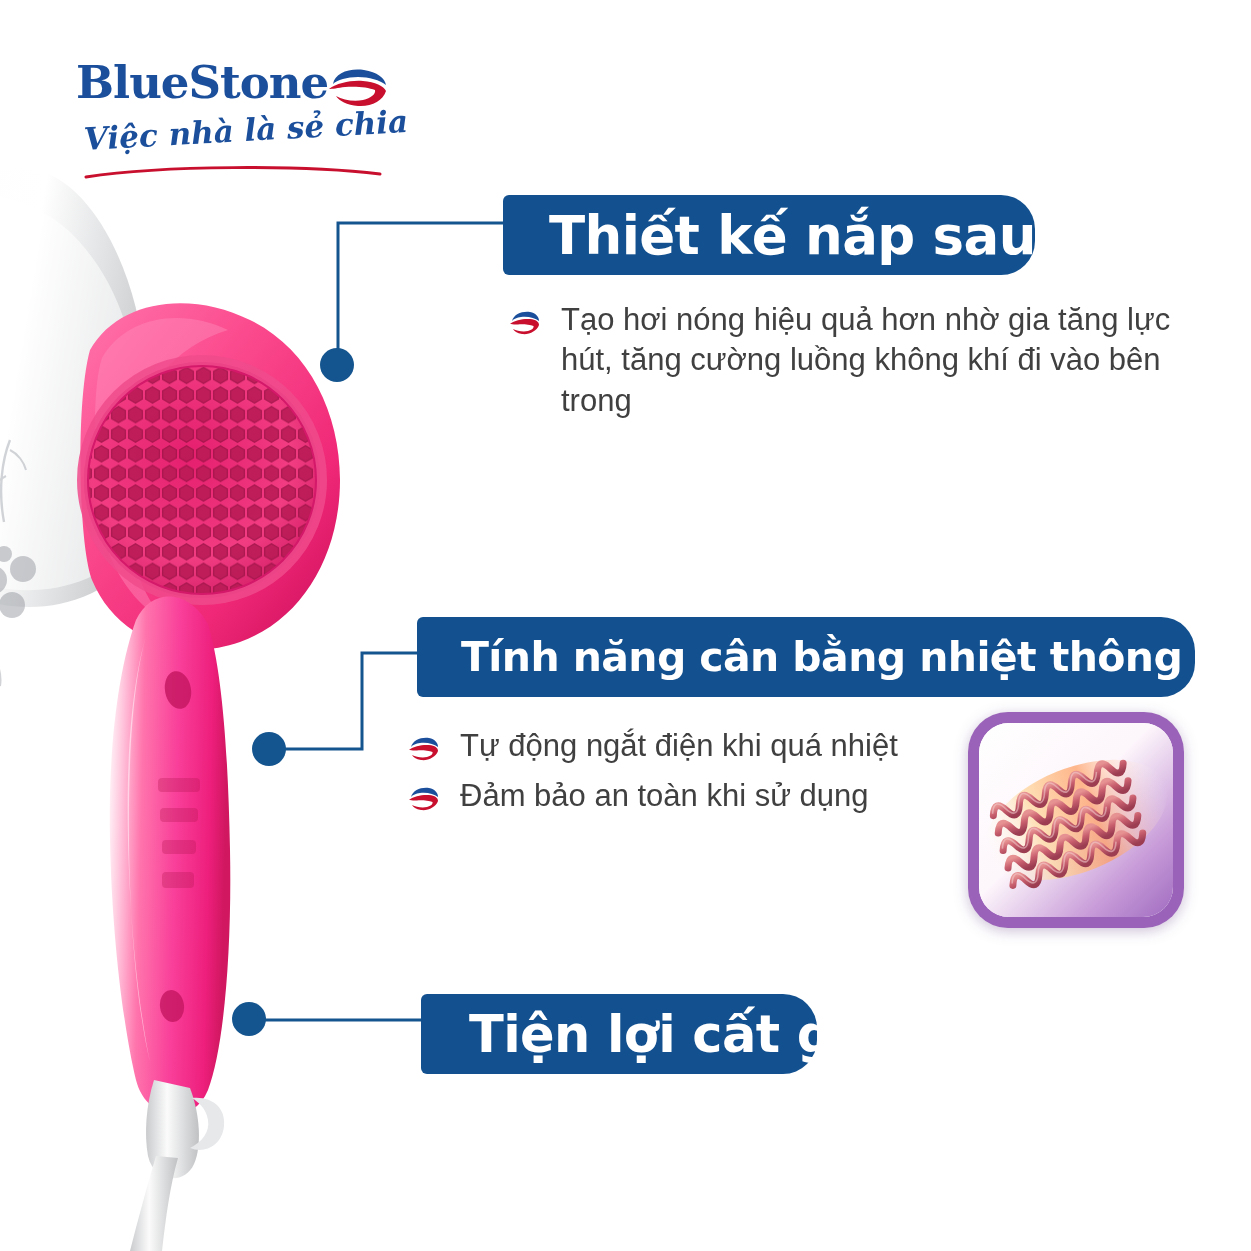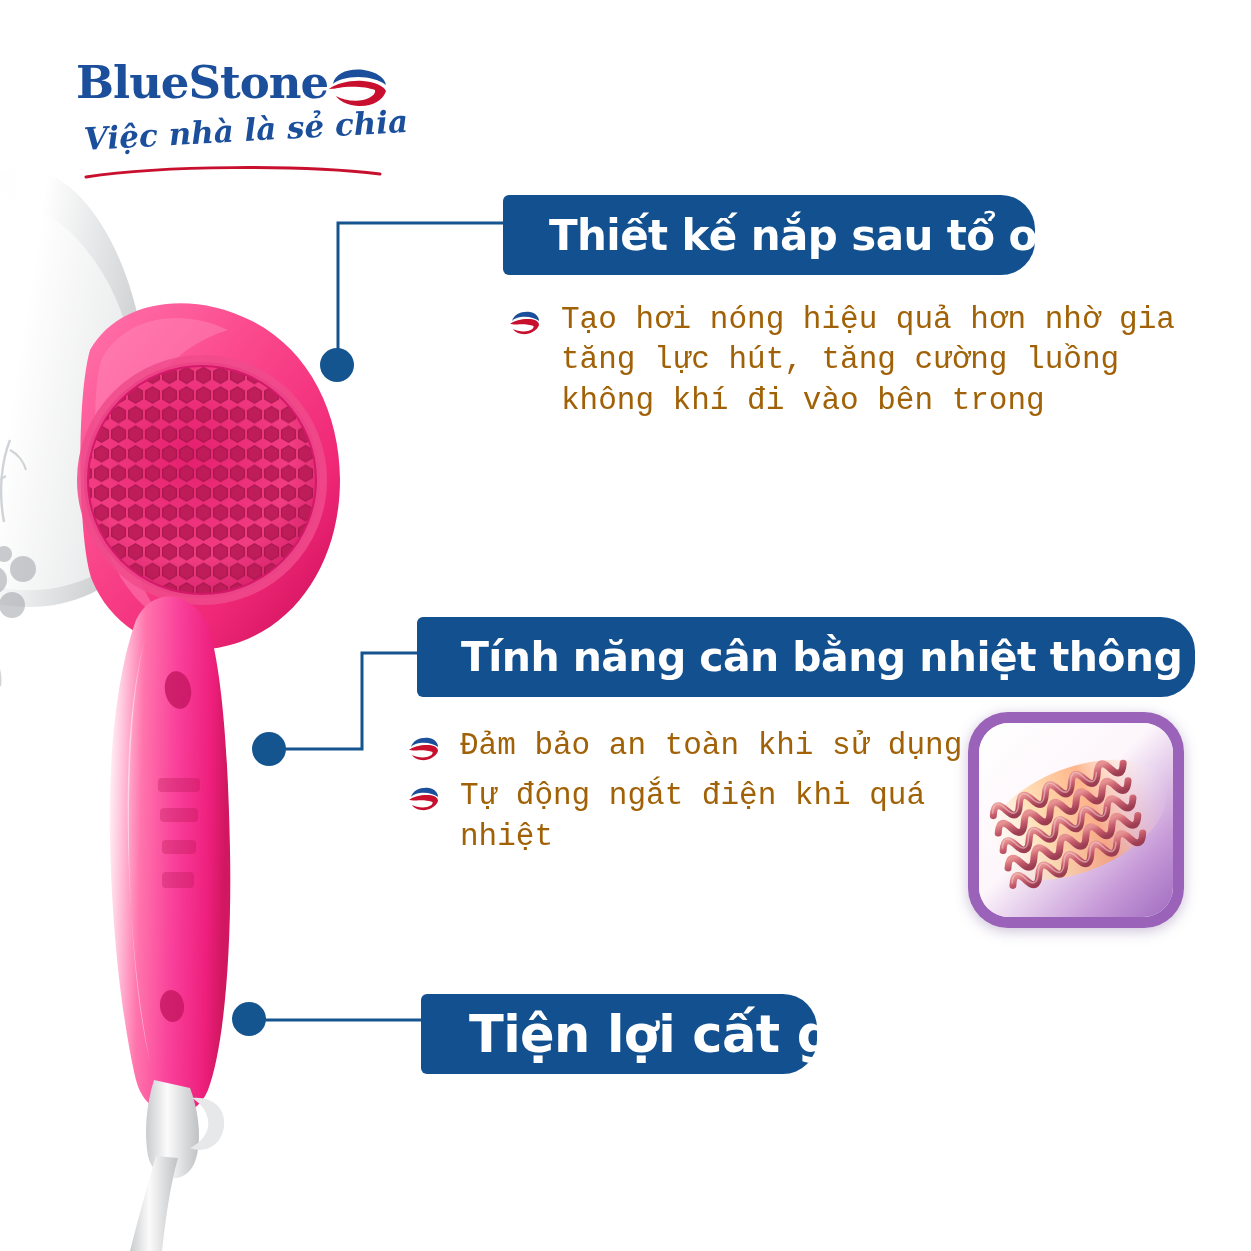--- a/index.html
+++ b/index.html
@@ -23,38 +23,38 @@
   
   .product{position:absolute;left:-60px;top:150px;width:470px;height:1101px;}
 
   
   .banner{position:absolute;background:#12508f;color:#fff;display:flex;align-items:center;
           box-sizing:border-box;}
   .banner-txt{font-family:"DejaVu Sans","Liberation Sans",sans-serif;font-weight:700;
               color:#ffffff;white-space:nowrap;letter-spacing:-.6px;}
   #banner1{left:503px;top:195px;width:532px;height:80px;
            border-radius:6px 34px 34px 6px;padding-left:46px;}
-  #banner1 .banner-txt{font-size:42px;}
+  #banner1 .banner-txt{font-size:53px;}
   #banner2{left:417px;top:617px;width:778px;height:80px;
            border-radius:6px 34px 34px 6px;padding-left:44px;}
   #banner2 .banner-txt{font-size:41px;}
   #banner3{left:421px;top:994px;width:396px;height:80px;
            border-radius:6px 34px 34px 6px;padding-left:48px;}
   #banner3 .banner-txt{font-size:51px;}
 
   
   .conn{position:absolute;}
   .dot{position:absolute;width:34px;height:34px;border-radius:50%;background:#14558f;}
 
   
   .bullets{position:absolute;}
   .bullet{display:flex;align-items:flex-start;margin-bottom:10px;}
   .bullet-mark{flex:0 0 auto;width:30px;height:26px;margin-top:11px;margin-right:22px;}
-  .bullet-txt{font-family:Liberation Mono, monospace;
-              font-size:31px;line-height:1.30;color:#a16207;font-weight:400;}
+  .bullet-txt{font-family:Liberation Sans, sans-serif;
+              font-size:31px;line-height:1.30;color:#404040;font-weight:400;}
   #bullets1{left:509px;top:300px;width:690px;}
   #bullets2{left:408px;top:726px;width:560px;}
   #bullets2 .bullet-txt{font-size:31px;}
   #bullets3{left:409px;top:1098px;width:790px;}
   #bullets3 .bullet-mark{margin-right:28px;}
 
   
   .heat-card{position:absolute;left:968px;top:712px;width:216px;height:216px;
              border-radius:40px;background:#9a62b8;padding:11px;box-sizing:border-box;
              box-shadow:0 3px 14px rgba(120,90,150,.38);}
@@ -203,29 +203,29 @@
   <div class="banner" id="banner2">
     <span class="banner-txt">Tính năng cân bằng nhiệt thông minh</span>
   </div>
   <div class="bullets" id="bullets2">
     <div class="bullet">
       <svg class="bullet-mark" viewBox="0 0 30 26">
         <path d="M3,10 C5,3 13,0 21,1 C27,2 30,6 30,10 C26,7 19,5 12,6 C8,6.6 4.6,8 3,10 Z" fill="#1b4f9c"></path>
         <path d="M1,13 C6,9 14,7.5 21,8 C27,8.5 30,11 30,14 C28,20 20,24 13,23 C8,22.4 5,20 4,18
                  C8,20 14,21 19,20 C23,19 25,17 24.5,15 C21,13.6 14,13 9,13.4 C5,13.7 2.5,13 1,13 Z" fill="#c8102e"></path>
       </svg>
-      <span class="bullet-txt">Đảm bảo an toàn khi sử dụng</span>
+      <span class="bullet-txt">Tự động ngắt điện khi quá nhiệt</span>
     </div>
     <div class="bullet">
       <svg class="bullet-mark" viewBox="0 0 30 26">
         <path d="M3,10 C5,3 13,0 21,1 C27,2 30,6 30,10 C26,7 19,5 12,6 C8,6.6 4.6,8 3,10 Z" fill="#1b4f9c"></path>
         <path d="M1,13 C6,9 14,7.5 21,8 C27,8.5 30,11 30,14 C28,20 20,24 13,23 C8,22.4 5,20 4,18
                  C8,20 14,21 19,20 C23,19 25,17 24.5,15 C21,13.6 14,13 9,13.4 C5,13.7 2.5,13 1,13 Z" fill="#c8102e"></path>
       </svg>
-      <span class="bullet-txt">Tự động ngắt điện khi quá nhiệt</span>
+      <span class="bullet-txt">Đảm bảo an toàn khi sử dụng</span>
     </div>
   </div>
 
   <div class="heat-card">
     <div class="heat-inner">
       <svg viewBox="0 0 194 194" style="width:100%;height:100%;display:block">
         <defs>
           <linearGradient id="bgP" x1="0" y1="0" x2="1" y2="1">
             <stop offset="0" stop-color="#ffffff"></stop>
               <stop offset=".45" stop-color="#fdf6fb"></stop>

